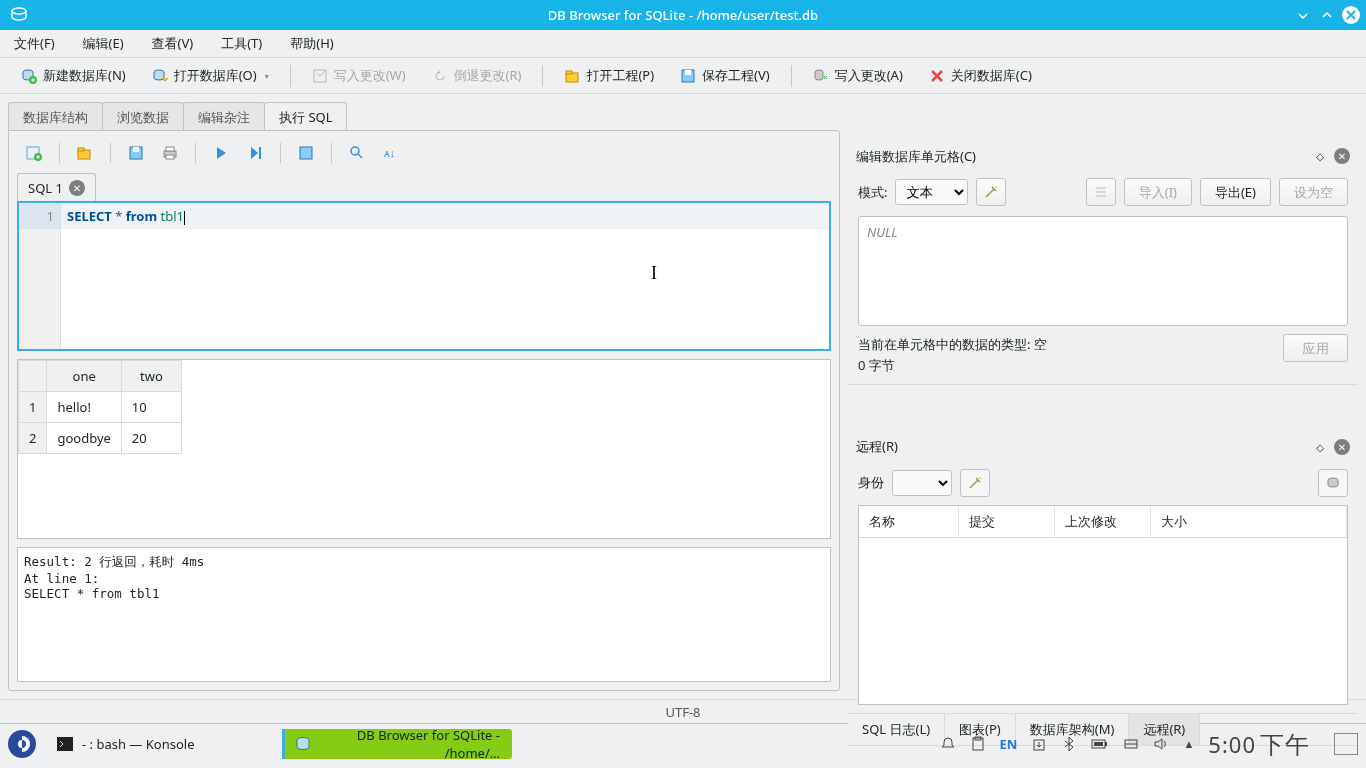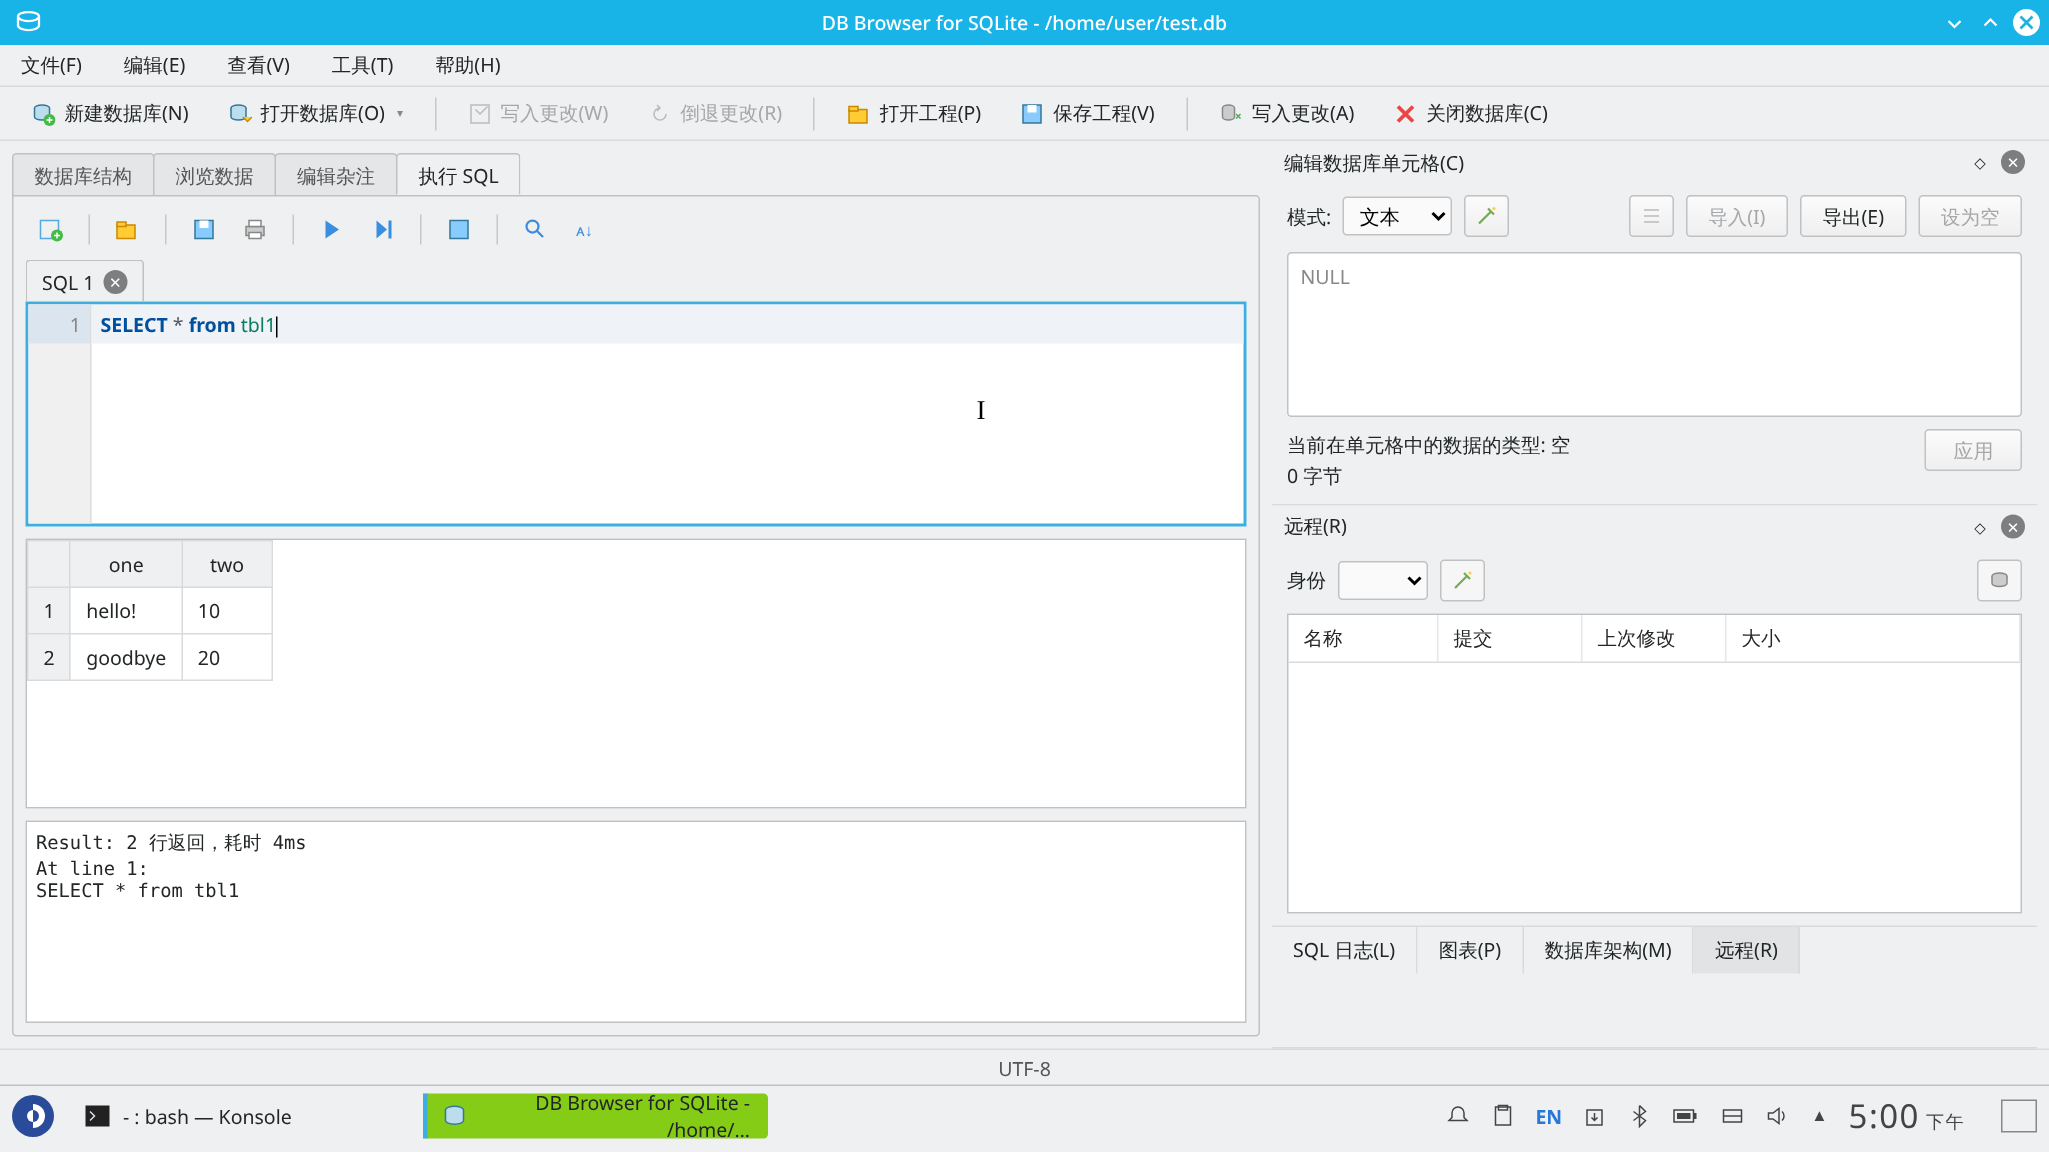--- a/index.html
+++ b/index.html
@@ -62,33 +62,33 @@
 .rtbl { border-collapse: collapse; }
 .rtbl th, .rtbl td { border: 1px solid #d8dadc; padding: 6px 10px; text-align: left; font-weight: normal; }
 .rtbl th { background: #eef0f1; text-align: center; }
 .rtbl .rowhead { background: #eef0f1; text-align: center; }
 .rtbl .corner { background: #eef0f1; }
 
 
 .log { border: 1px solid #bfc1c3; background: white; flex: 1; margin-top: 8px; padding: 6px; font-family: monospace; font-size: 12.5px; white-space: pre; color: #232627; }
 
 
-.panel { border-bottom: 1px solid #d8dadc; }
+.panel { border-bottom: 1px solid #d8dadc; margin-top: 48px; }
 .panelhdr { height: 28px; display: flex; align-items: center; padding: 0 8px; background: #eef0f1; }
 .panelhdr .ttl { flex: 1; }
 .panelhdr .pbtn { width: 16px; height: 16px; margin-left: 6px; display: flex; align-items: center; justify-content: center; font-size: 10px; }
 .panelhdr .pbtn.circle { border-radius: 50%; background: #7c7e80; color: #fff; }
 .panelbody { padding: 8px 10px; }
 .moderow { display: flex; align-items: center; gap: 8px; }
 .moderow select { height: 26px; border: 1px solid #bfc1c3; border-radius: 3px; padding: 0 18px 0 6px; background: #fafafa; }
 .moderow .btn { height: 28px; padding: 0 14px; border: 1px solid #bfc1c3; border-radius: 3px; background: linear-gradient(#fbfbfb,#efefef); display: flex; align-items: center; }
 .moderow .btn.disabled { color: #a5a7a9; }
 .moderow .btn.icon { padding: 0 6px; }
 .moderow .spacer { flex: 1; }
-.textarea { margin-top: 10px; border: 1px solid #bfc1c3; border-radius: 3px; background: white; height: 110px; padding: 6px 8px; color: #888; }
+.textarea { margin-top: 10px; border: 1px solid #bfc1c3; border-radius: 3px; background: white; height: 110px; padding: 6px 8px; color: #888; font-style: italic; }
 .typeinfo { margin-top: 8px; display: flex; align-items: flex-start; }
 .typeinfo .txt { flex: 1; line-height: 1.6; }
 .typeinfo .applybtn { height: 28px; padding: 0 18px; border: 1px solid #bfc1c3; border-radius: 3px; background: linear-gradient(#fbfbfb,#efefef); color: #a5a7a9; }
 
 
 .remotehdr { display: flex; align-items: center; gap: 8px; padding: 8px 10px; }
 .remotehdr select { height: 26px; width: 60px; border: 1px solid #bfc1c3; border-radius: 3px; background: #fafafa; }
 .remotehdr .ibtn { width: 30px; height: 28px; border: 1px solid #bfc1c3; border-radius: 3px; background: #f6f6f6; display: flex; align-items: center; justify-content: center; }
 .remotetable { margin: 0 10px 8px 10px; border: 1px solid #bfc1c3; background: white; height: 200px; }
 .remotetable .hdrs { display: flex; border-bottom: 1px solid #d8dadc; }
@@ -105,21 +105,21 @@
 
 .taskbar { height: 40px; background: #eef0f1; border-top: 1px solid #c0c2c4; display: flex; align-items: center; padding: 0 8px; gap: 8px; }
 .taskbar .start { width: 28px; height: 28px; border-radius: 50%; background: #2a4a9a; color: white; display: flex; align-items: center; justify-content: center; font-size: 18px; font-weight: bold; }
 .taskbar .task { height: 30px; padding: 0 12px; display: flex; align-items: center; gap: 8px; border-radius: 3px; width: 230px; }
 .taskbar .task.active { background: #84cc16; position: relative; text-align: right; }
 .taskbar .task.active::before { content:""; position:absolute; left:0; top:0; bottom:0; width:3px; background:#3daee0; }
 .taskbar .tico { width: 18px; height: 18px; display: inline-flex; align-items: center; justify-content: center; }
 .taskbar .sp { flex: 1; }
 .taskbar .tray { display: flex; align-items: center; gap: 14px; color: #444; }
 .clock { font-size: 22px; color: #444; letter-spacing: 1px; display:flex; align-items:baseline; gap:4px;}
-.clock .ampm { font-size: 12px; }
+.clock .ampm { font-size: 24px; }
 .deskbox { width: 24px; height: 22px; border: 1px solid #888; margin-left: 10px; }
 
 svg { display: block; }
 </style>
 </head>
 <body>
 
 <div class="titlebar">
   <span class="icon">
     <svg width="18" height="18">

